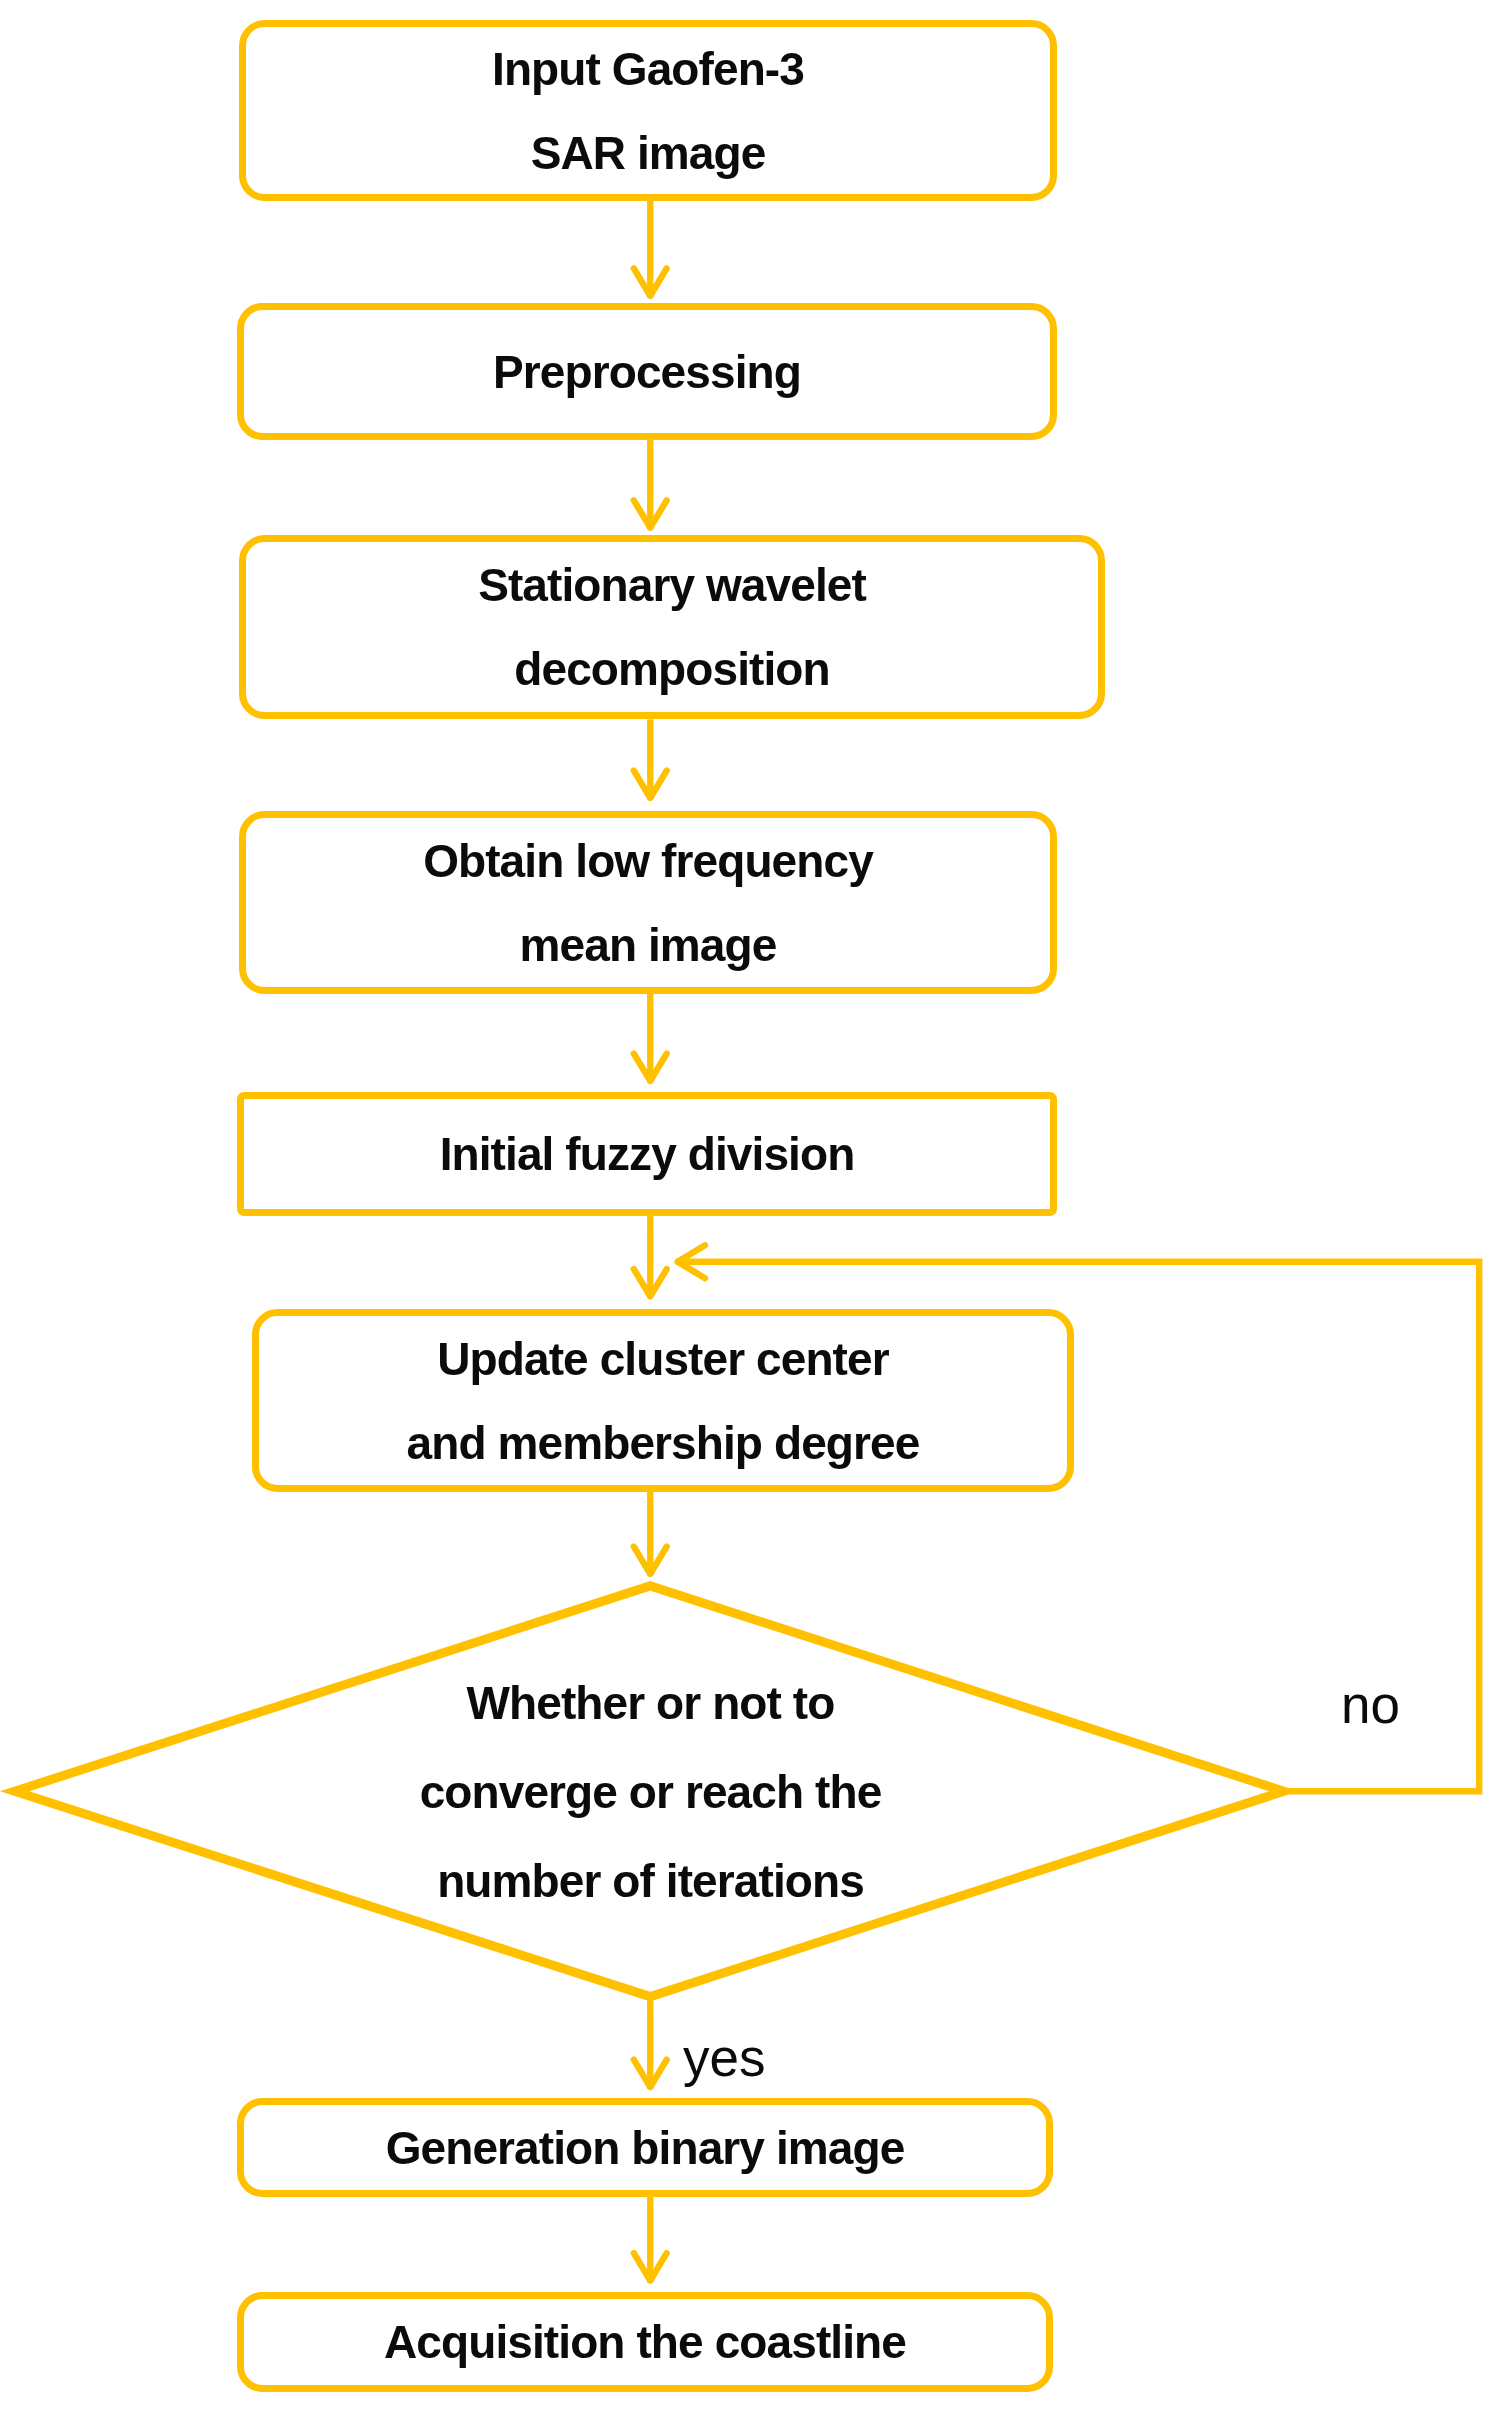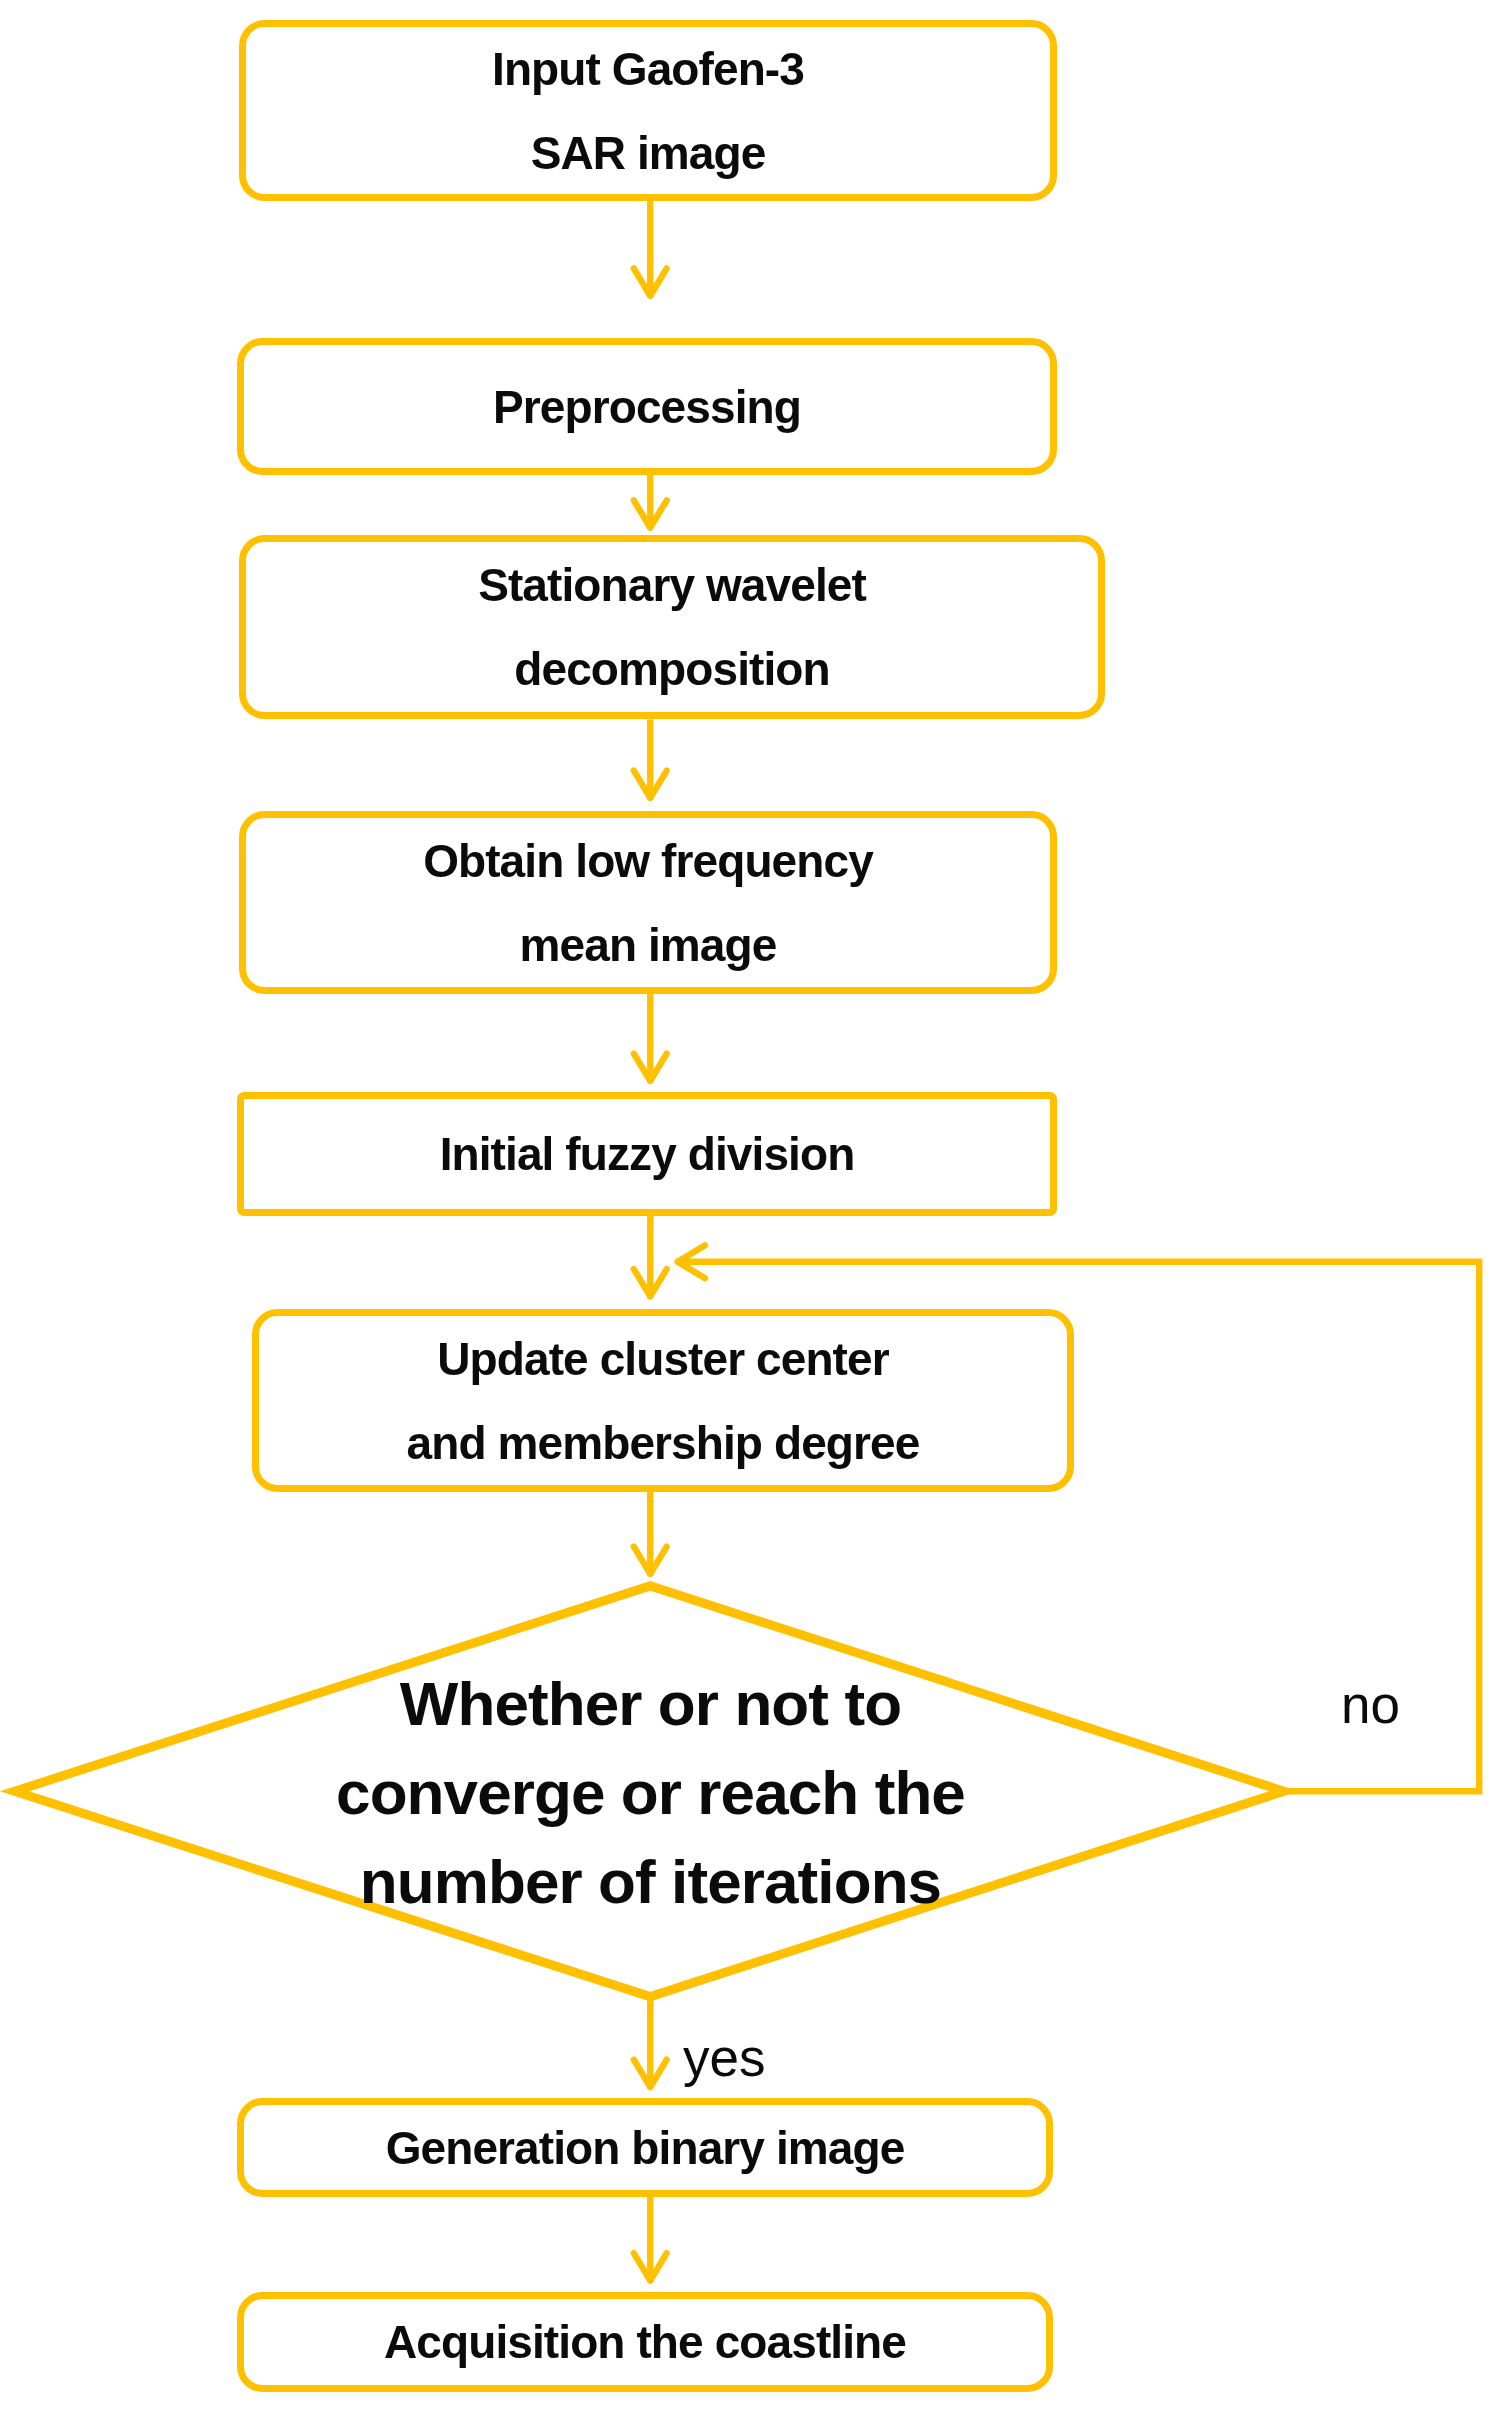--- a/index.html
+++ b/index.html
@@ -60,21 +60,21 @@
     top: 1655px;
     width: 913px;
     height: 274px;
     display: flex;
     flex-direction: column;
     align-items: center;
     justify-content: center;
     text-align: center;
     color: #0b0b0b;
     font-weight: bold;
-    font-size: 62px;
+    font-size: 46px;
     line-height: 89px;
     letter-spacing: -0.9px;
     white-space: nowrap;
   }
   .diamond-label span { display: block; }
   .edge-label {
     position: absolute;
     color: #0b0b0b;
     font-size: 53px;
     font-weight: normal;
@@ -114,21 +114,21 @@
     <polygon class="diamond-shape" points="712,1737 1406,1962 712,2187 16,1962"></polygon>
     <path class="edge" d="M 712 2187 V 2288" marker-end="url(#chev)"></path>
     <path class="edge" d="M 712 2406 V 2500" marker-end="url(#chev)"></path>
   </svg>
 
   <div class="node" style="left:239px; top:20px; width:818px; height:181px;">
     <span>Input Gaofen-3</span>
     <span>SAR image</span>
   </div>
 
-  <div class="node" style="left:237px; top:303px; width:820px; height:137px;margin-top:35px;">
+  <div class="node" style="left:237px; top:303px; width:820px; height:137px;">
     <span>Preprocessing</span>
   </div>
 
   <div class="node" style="left:239px; top:535px; width:866px; height:184px;">
     <span>Stationary wavelet</span>
     <span>decomposition</span>
   </div>
 
   <div class="node" style="left:239px; top:811px; width:818px; height:183px;">
     <span>Obtain low frequency</span>

